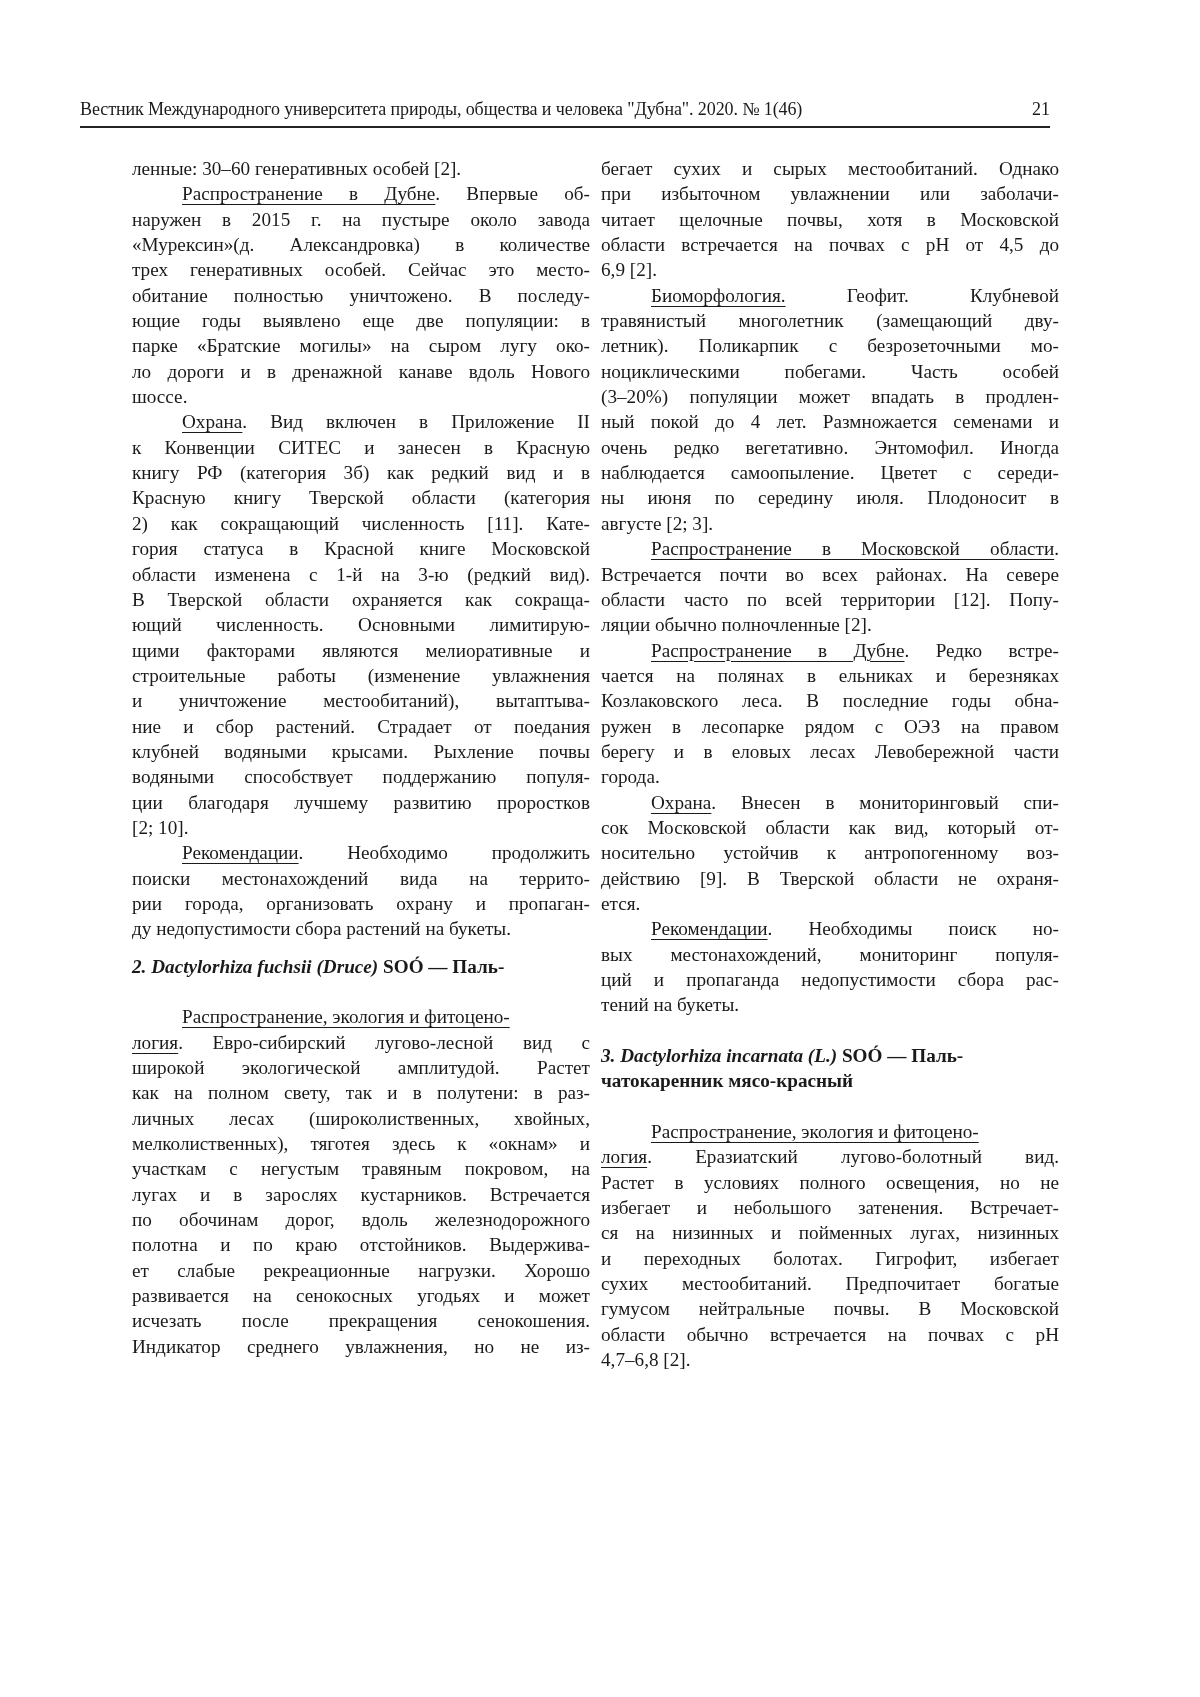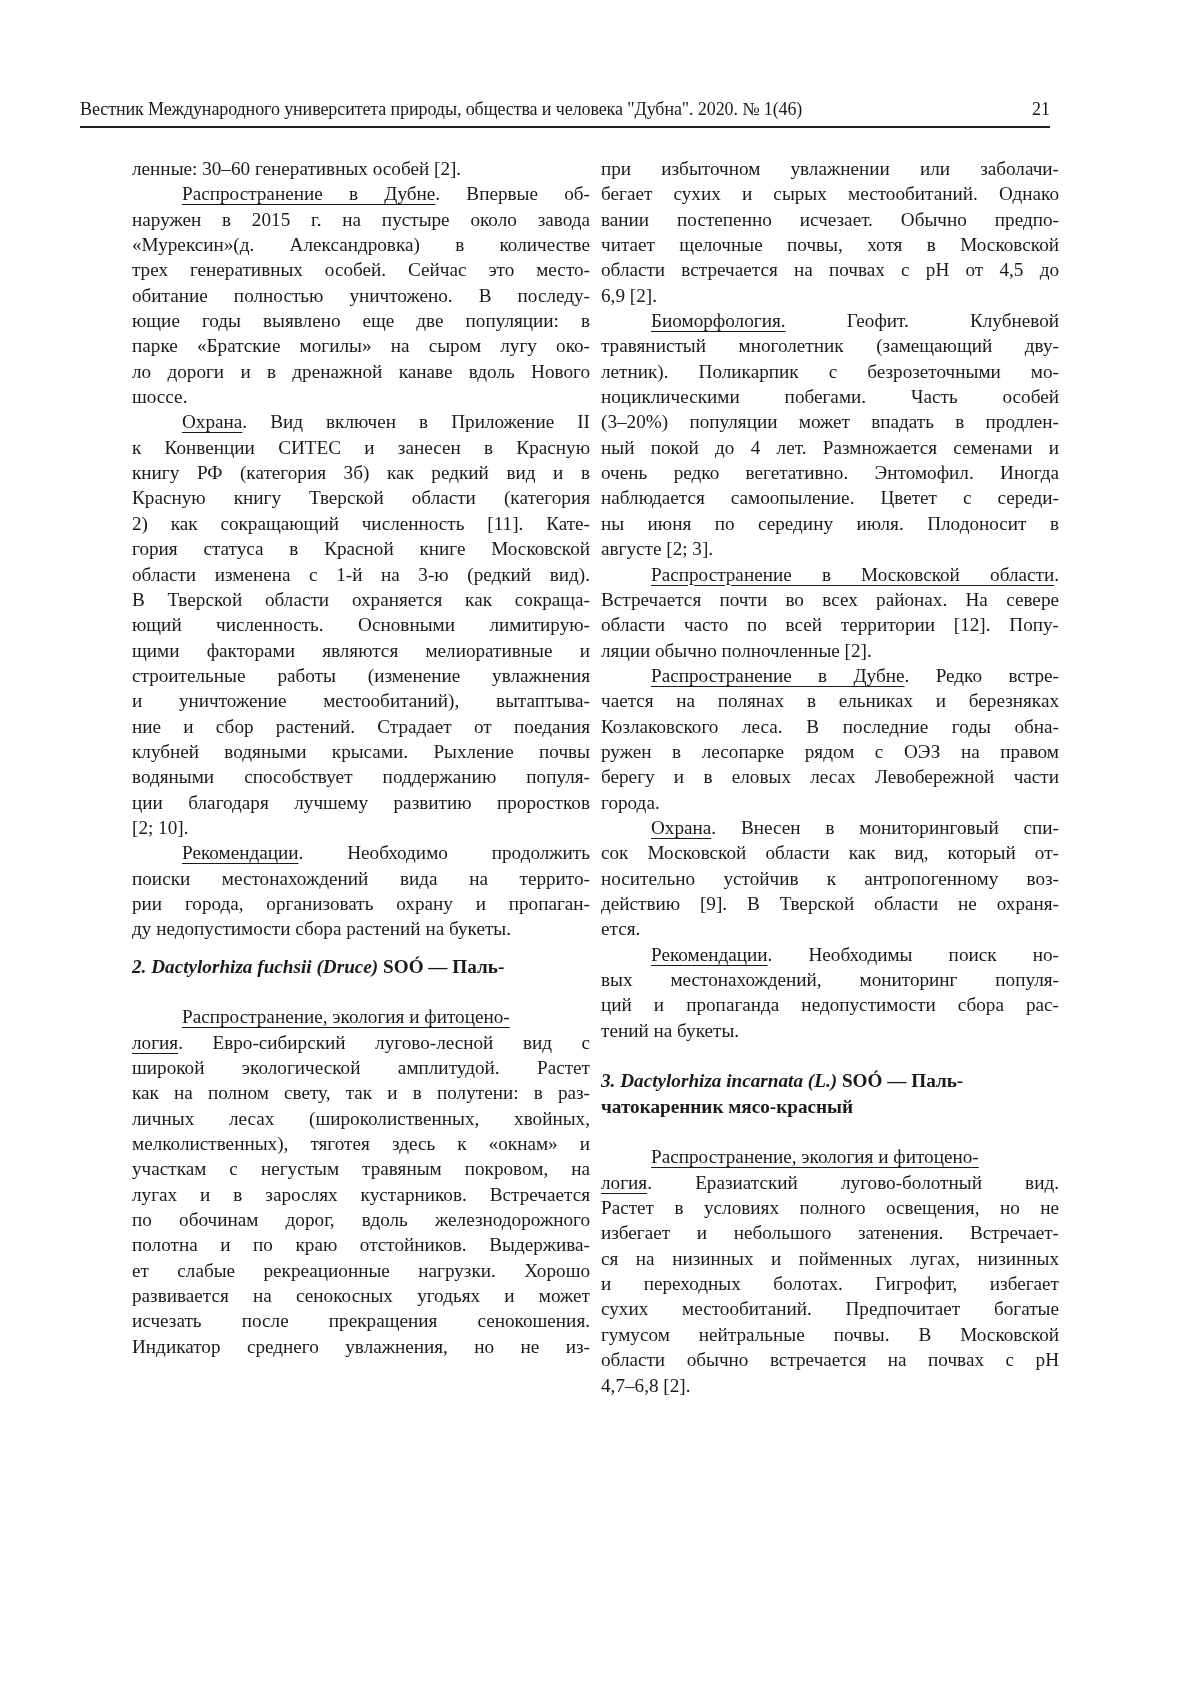--- a/index.html
+++ b/index.html
@@ -90,23 +90,22 @@
         <span class="ln"><span>полотна и по краю отстойников. Выдержива-</span></span>
         <span class="ln"><span>ет слабые рекреационные нагрузки. Хорошо</span></span>
         <span class="ln"><span>развивается на сенокосных угодьях и может</span></span>
         <span class="ln"><span>исчезать после прекращения сенокошения.</span></span>
         <span class="ln"><span>Индикатор среднего увлажнения, но не из-</span></span>
       </div>
   </div>
 
   <div class="col col-right">
     <div id="right-lines">
+        <span class="ln"><span>бегает сухих и сырых местообитаний. Однако</span></span>
         <span class="ln"><span>при избыточном увлажнении или заболачи-</span></span>
-        <span class="ln"><span>бегает сухих и сырых местообитаний. Однако</span></span>
-        <span class="ln"><span>вании постепенно исчезает. Обычно предпо-</span></span>
         <span class="ln"><span>читает щелочные почвы, хотя в Московской</span></span>
         <span class="ln"><span>области встречается на почвах с pH от 4,5 до</span></span>
         <span class="ln last"><span>6,9 [2].</span></span>
         <span class="ln ind"><span class="u">Биоморфология.</span><span> Геофит. Клубневой</span></span>
         <span class="ln"><span>травянистый многолетник (замещающий дву-</span></span>
         <span class="ln"><span>летник). Поликарпик с безрозеточными мо-</span></span>
         <span class="ln"><span>ноциклическими побегами. Часть особей</span></span>
         <span class="ln"><span>(3–20%) популяции может впадать в продлен-</span></span>
         <span class="ln"><span>ный покой до 4 лет. Размножается семенами и</span></span>
         <span class="ln"><span>очень редко вегетативно. Энтомофил. Иногда</span></span>

